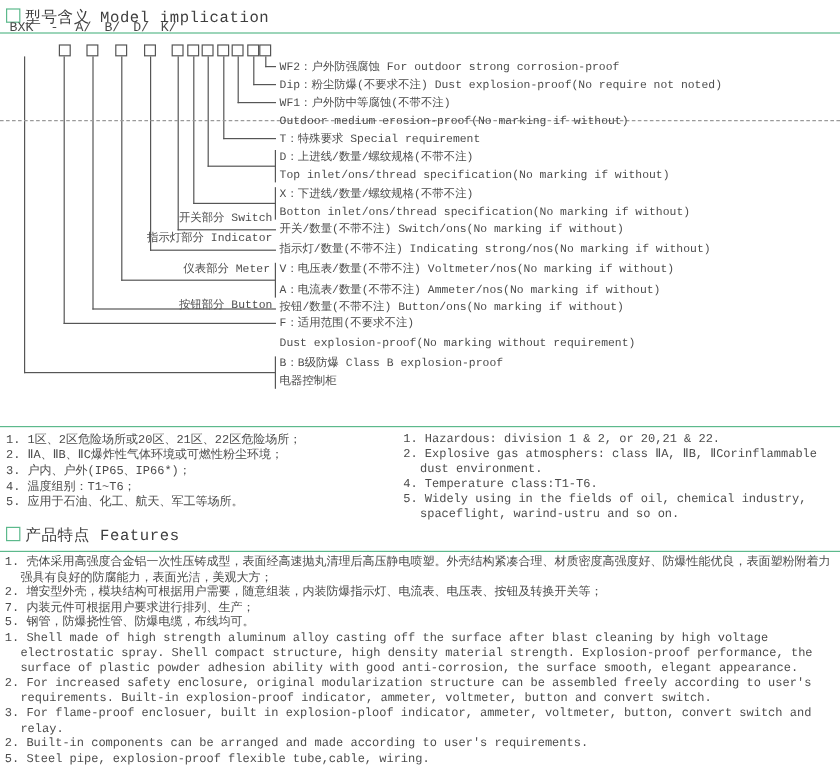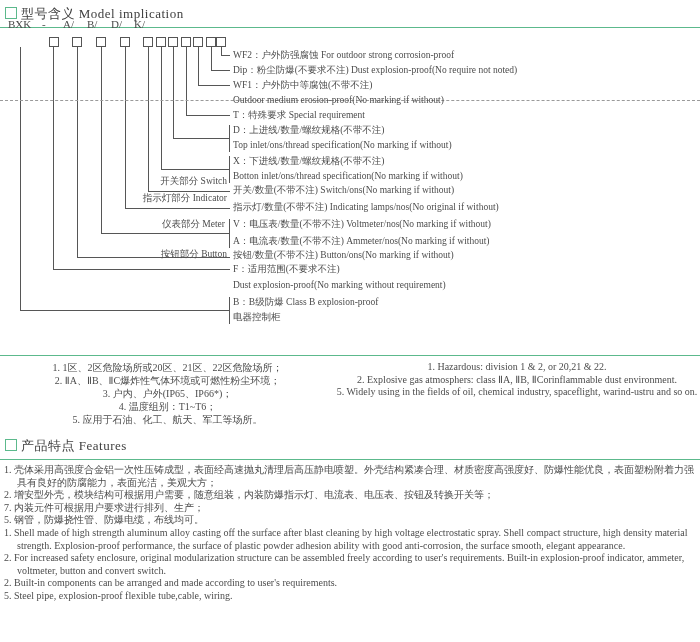--- a/index.html
+++ b/index.html
@@ -1,31 +1,31 @@
 <!DOCTYPE html>
 <html><head>
 <meta charset="utf-8">
 <style>
   html,body{margin:0;padding:0;background:#fff;}
   .page{position:relative;width:700px;height:642px;background:#ffffff;overflow:hidden;
-        font-family:Liberation Serif, serif;color:#474747;}
+        font-family:Liberation Mono, monospace;color:#474747;}
   .sec-title{position:absolute;left:5px;font-size:13px;color:#3e3e3e;letter-spacing:.5px;white-space:nowrap;}
   .sq{display:inline-block;width:10px;height:10px;border:1.5px solid #5cb98c;margin-right:4px;vertical-align:-1px;background:#fff;}
   .rule{position:absolute;left:0;width:700px;height:0;border-top:1.5px solid #5cb98c;}
   
   .code-t{position:absolute;top:18px;font-size:11px;color:#4a4a4a;white-space:nowrap;}
   .box{position:absolute;top:37px;width:8px;height:8px;border:1px solid #555;background:#fff;}
   .conn{position:absolute;border-left:1px solid #565656;border-bottom:1px solid #565656;}
   .vbar{position:absolute;width:0;border-left:1px solid #565656;}
   .drow{position:absolute;left:233px;font-size:9.5px;line-height:11px;color:#4c4c4c;white-space:nowrap;background:transparent;}
   .dlabel{position:absolute;font-size:9.5px;line-height:11px;color:#4c4c4c;text-align:right;white-space:nowrap;}
   .dashline{position:absolute;left:0;width:700px;height:0;border-top:1px dashed #9a9a9a;}
   
   .applist{position:absolute;font-size:10px;line-height:13px;color:#4c4c4c;}
-  .applist div{padding-left:14px;text-indent:-14px;text-align:center;}
+  .applist div{padding-left:14px;text-indent:-14px;}
   .featlist{position:absolute;left:4px;width:694px;font-size:10px;line-height:12.6px;color:#4c4c4c;}
   .featlist div{padding-left:13px;text-indent:-13px;}
 </style>
 </head>
 <body>
 
 <div class="page">
 
   <div class="sec-title" style="top:5px"><span class="sq"></span><span>型号含义 Model implication</span></div>
   <div class="rule" style="top:27px"></div>
@@ -73,21 +73,21 @@
     <div class="drow" style="top:50px">WF2：户外防强腐蚀  For outdoor strong corrosion-proof</div>
     <div class="drow" style="top:65px">Dip：粉尘防爆(不要求不注)  Dust explosion-proof(No require not noted)</div>
     <div class="drow" style="top:80px">WF1：户外防中等腐蚀(不带不注)</div>
     <div class="drow" style="top:95px">Outdoor medium erosion-proof(No marking if without)</div>
     <div class="drow" style="top:110px">T：特殊要求  Special requirement</div>
     <div class="drow" style="top:125px">D：上进线/数量/螺纹规格(不带不注)</div>
     <div class="drow" style="top:140px">Top inlet/ons/thread specification(No marking if without)</div>
     <div class="drow" style="top:156px">X：下进线/数量/螺纹规格(不带不注)</div>
     <div class="drow" style="top:171px">Botton inlet/ons/thread specification(No marking if without)</div>
     <div class="drow" style="top:185px">开关/数量(不带不注)  Switch/ons(No marking if without)</div>
-    <div class="drow" style="top:202px">指示灯/数量(不带不注)  Indicating lamps/nos(No original if without)</div>
+    <div class="drow" style="top:202px">指示灯/数量(不带不注)  Indicating strong/nos(No marking if without)</div>
     <div class="drow" style="top:219px">V：电压表/数量(不带不注)  Voltmeter/nos(No marking if without)</div>
     <div class="drow" style="top:236px">A：电流表/数量(不带不注)  Ammeter/nos(No marking if without)</div>
     <div class="drow" style="top:250px">按钮/数量(不带不注)  Button/ons(No marking if without)</div>
     <div class="drow" style="top:264px">F：适用范围(不要求不注)</div>
     <div class="drow" style="top:280px">Dust explosion-proof(No marking without requirement)</div>
     <div class="drow" style="top:297px">B：B级防爆  Class B explosion-proof</div>
     <div class="drow" style="top:312px">电器控制柜</div>
 
     <div class="dlabel" style="left:107px;width:120px;top:176px">开关部分  Switch</div>
     <div class="dlabel" style="left:97px;width:130px;top:193px">指示灯部分  Indicator</div>
@@ -100,30 +100,32 @@
   <div class="applist" style="left:5px;top:361px;width:325px">
     <div>1. 1区、2区危险场所或20区、21区、22区危险场所；</div>
     <div>2. ⅡA、ⅡB、ⅡC爆炸性气体环境或可燃性粉尘环境；</div>
     <div>3. 户内、户外(IP65、IP66*)；</div>
     <div>4. 温度组别：T1~T6；</div>
     <div>5. 应用于石油、化工、航天、军工等场所。</div>
   </div>
   <div class="applist" style="left:336px;top:361px;width:362px;line-height:12.5px">
     <div>1. Hazardous: division 1 &amp; 2, or 20,21 &amp; 22.</div>
     <div>2. Explosive gas atmosphers: class ⅡA, ⅡB, ⅡCorinflammable dust environment.</div>
+    <div>4. Temperature class:T1-T6.</div>
     <div>5. Widely using in the fields of oil, chemical industry, spaceflight, warind-ustru and so on.</div>
   </div>
 
   <div class="sec-title" style="top:437px"><span class="sq"></span><span>产品特点 Features</span></div>
   <div class="rule" style="top:459px"></div>
 
   <div class="featlist" style="top:464px">
     <div>1. 壳体采用高强度合金铝一次性压铸成型，表面经高速抛丸清理后高压静电喷塑。外壳结构紧凑合理、材质密度高强度好、防爆性能优良，表面塑粉附着力强具有良好的防腐能力，表面光洁，美观大方；</div>
     <div>2. 增安型外壳，模块结构可根据用户需要，随意组装，内装防爆指示灯、电流表、电压表、按钮及转换开关等；</div>
     <div>7. 内装元件可根据用户要求进行排列、生产；</div>
     <div>5. 钢管，防爆挠性管、防爆电缆，布线均可。</div>
     <div>1. Shell made of high strength aluminum alloy casting off the surface after blast cleaning by high voltage electrostatic spray. Shell compact structure, high density material strength. Explosion-proof performance, the surface of plastic powder adhesion ability with good anti-corrosion, the surface smooth, elegant appearance.</div>
     <div>2. For increased safety enclosure, original modularization structure can be assembled freely according to user's requirements. Built-in explosion-proof indicator, ammeter, voltmeter, button and convert switch.</div>
+    <div>3. For flame-proof enclosuer, built in explosion-ploof indicator, ammeter, voltmeter, button, convert switch and relay.</div>
     <div>2. Built-in components can be arranged and made according to user's requirements.</div>
     <div>5. Steel pipe, explosion-proof flexible tube,cable, wiring.</div>
   </div>
 
 </div>
 
 </body></html>

